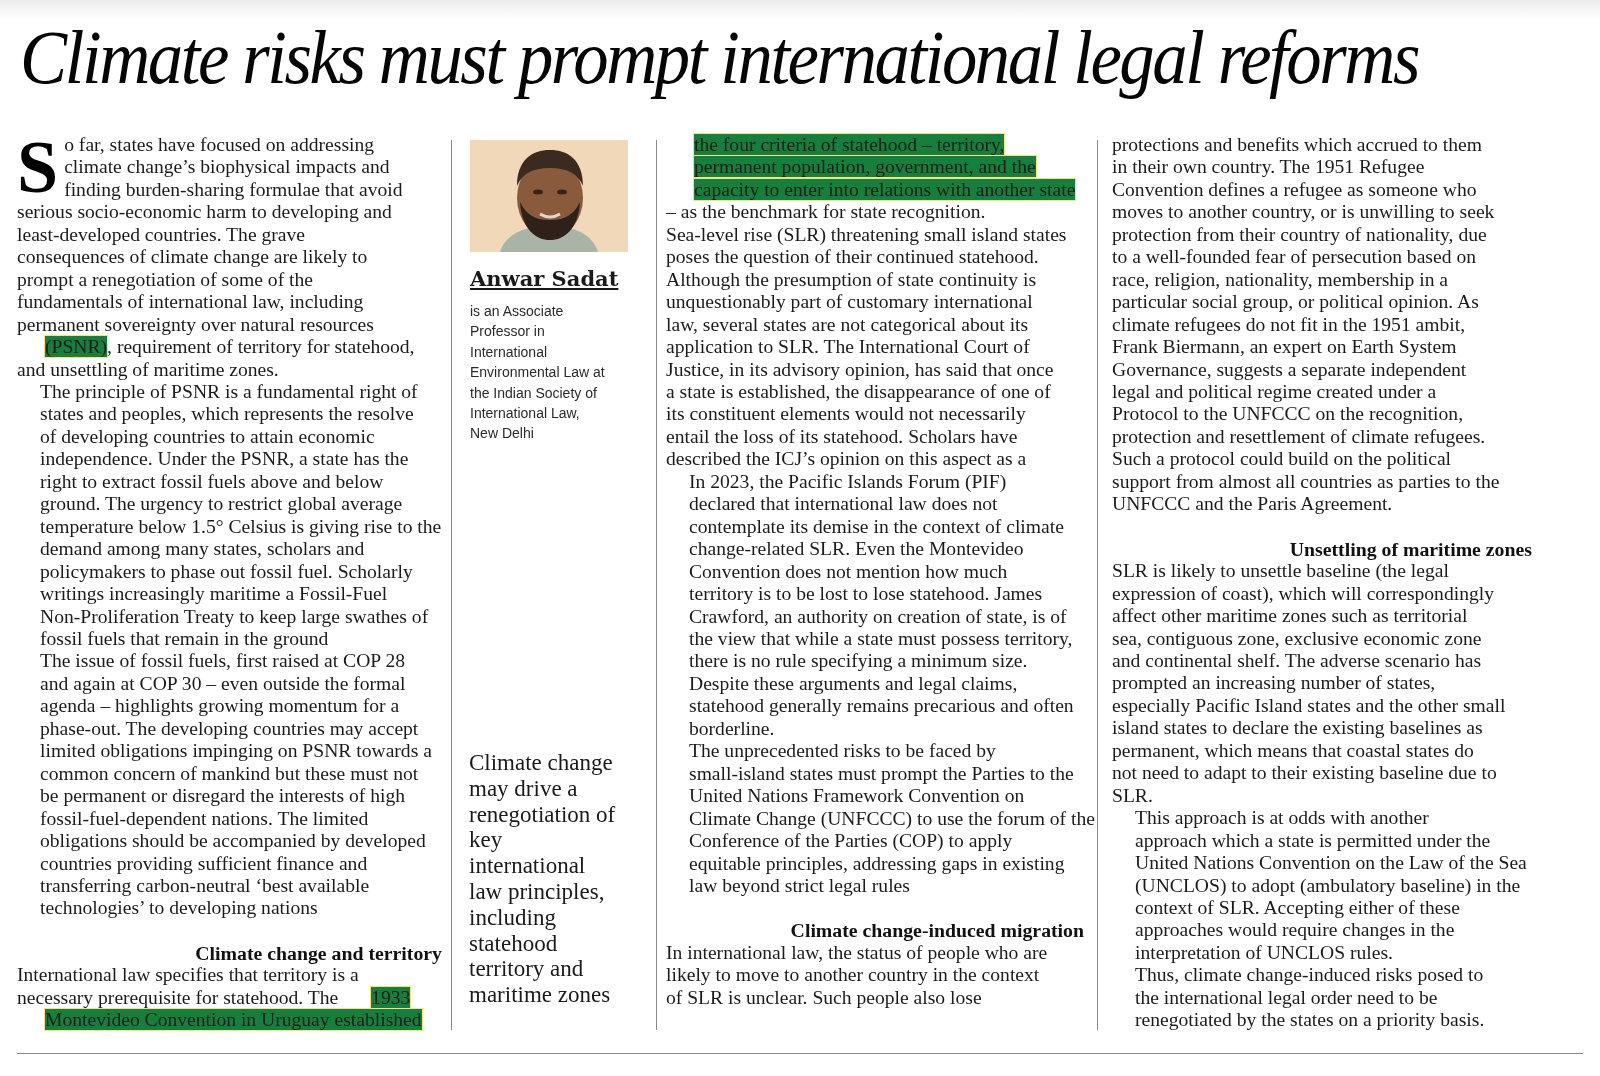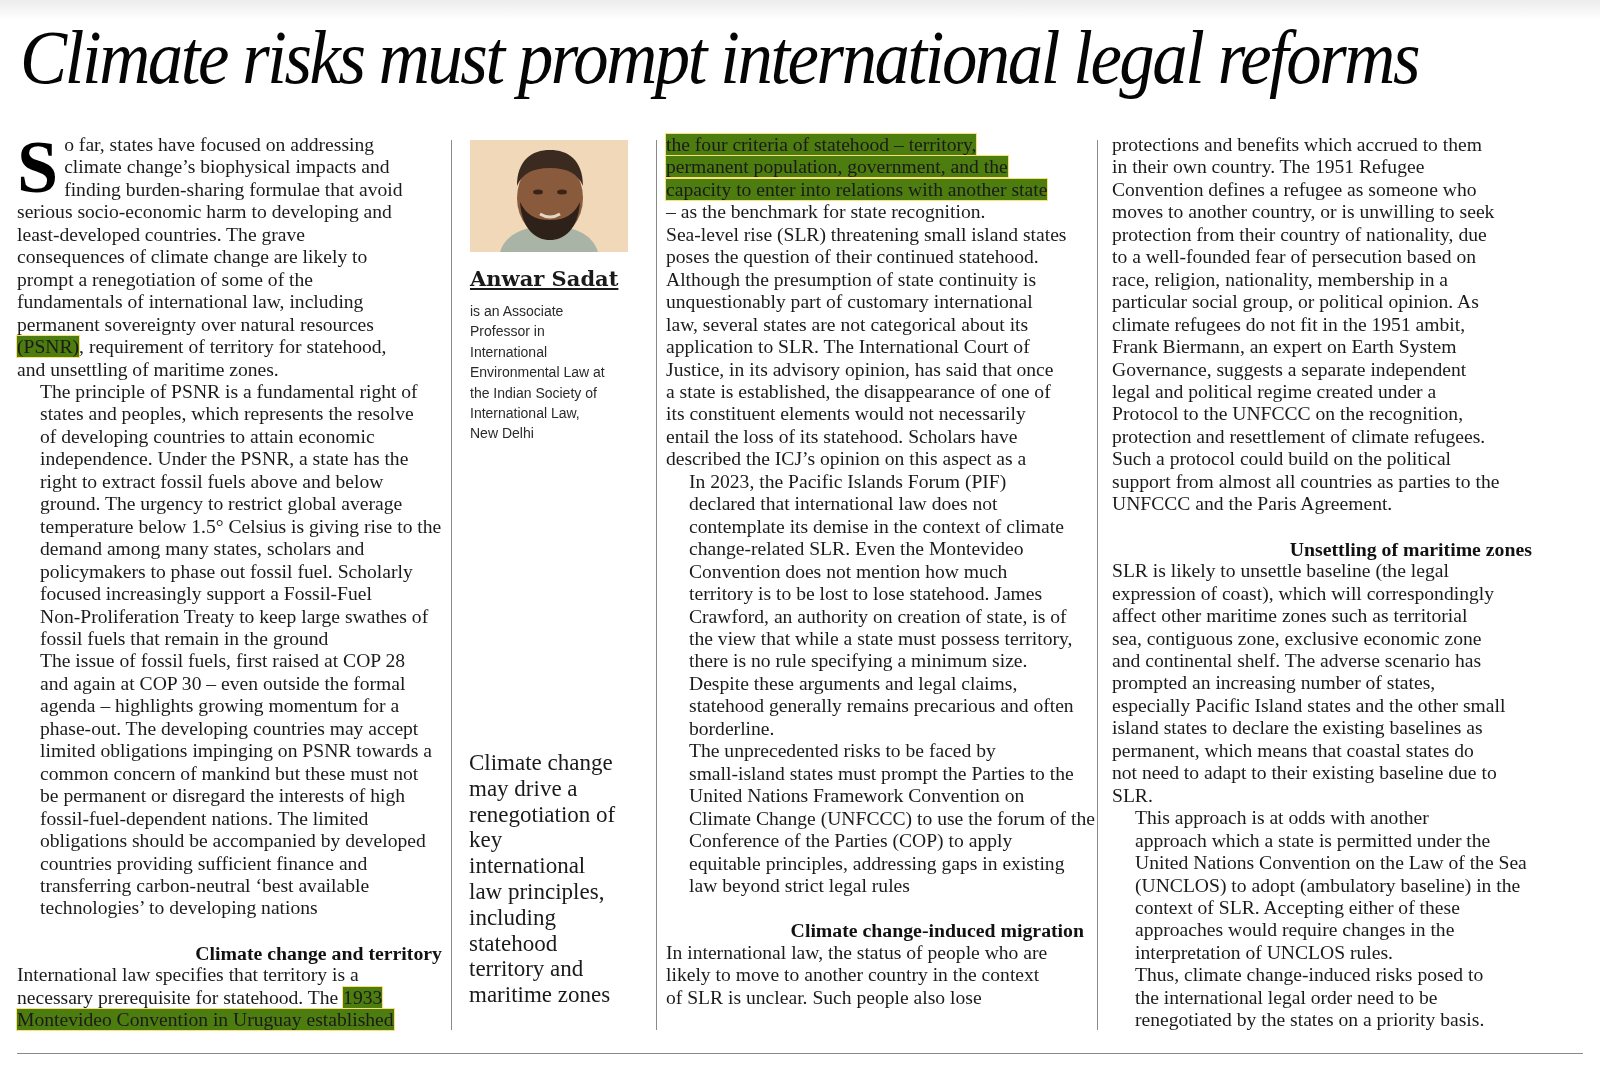--- a/index.html
+++ b/index.html
@@ -33,21 +33,21 @@
   #col3 { left: 666px; width: 418px; }
   #col4 { left: 1112px; width: 420px; }
   .dropcap {
     float: left; font-size: 74px; line-height: 58px; font-weight: bold;
     margin: 4px 6px 0 0; color: #000;
   }
   .subhead {
     font-weight: bold; margin-top: 22px !important;
     font-size: 19.8px; color: #111; text-align: right;
   }
-  .hl { background: #4d7c0f; box-shadow: 0 0 0 1px #fbe07a; }
+  .hl { background: #15803d; box-shadow: 0 0 0 1px #fbe07a; margin-left: 28px; }
   .rule-v {
     position: absolute; width: 1px; background: #8a8a8a;
   }
   #rule1 { left: 451px; top: 140px; height: 890px; }
   #rule2 { left: 656px; top: 140px; height: 890px; }
   #rule3 { left: 1097px; top: 140px; height: 890px; }
   .rule-bottom {
     position: absolute; left: 17px; top: 1053px; width: 1566px; height: 1px;
     background: #8a8a8a;
   }
@@ -99,21 +99,21 @@
   <p class="indent">
       <span class="line">The principle of PSNR is a fundamental right of</span>
       <span class="line">states and peoples, which represents the resolve</span>
       <span class="line">of developing countries to attain economic</span>
       <span class="line">independence. Under the PSNR, a state has the</span>
       <span class="line">right to extract fossil fuels above and below</span>
       <span class="line">ground. The urgency to restrict global average</span>
       <span class="line">temperature below 1.5° Celsius is giving rise to the</span>
       <span class="line">demand among many states, scholars and</span>
       <span class="line">policymakers to phase out fossil fuel. Scholarly</span>
-      <span class="line">focused increasingly support a Fossil-Fuel</span>
+      <span class="line">writings increasingly maritime a Fossil-Fuel</span>
       <span class="line">Non-Proliferation Treaty to keep large swathes of</span>
       <span class="line">fossil fuels that remain in the ground</span>
     </p>
   <p class="indent">
       <span class="line">The issue of fossil fuels, first raised at COP 28</span>
       <span class="line">and again at COP 30 – even outside the formal</span>
       <span class="line">agenda – highlights growing momentum for a</span>
       <span class="line">phase-out. The developing countries may accept</span>
       <span class="line">limited obligations impinging on PSNR towards a</span>
       <span class="line">common concern of mankind but these must not</span>

